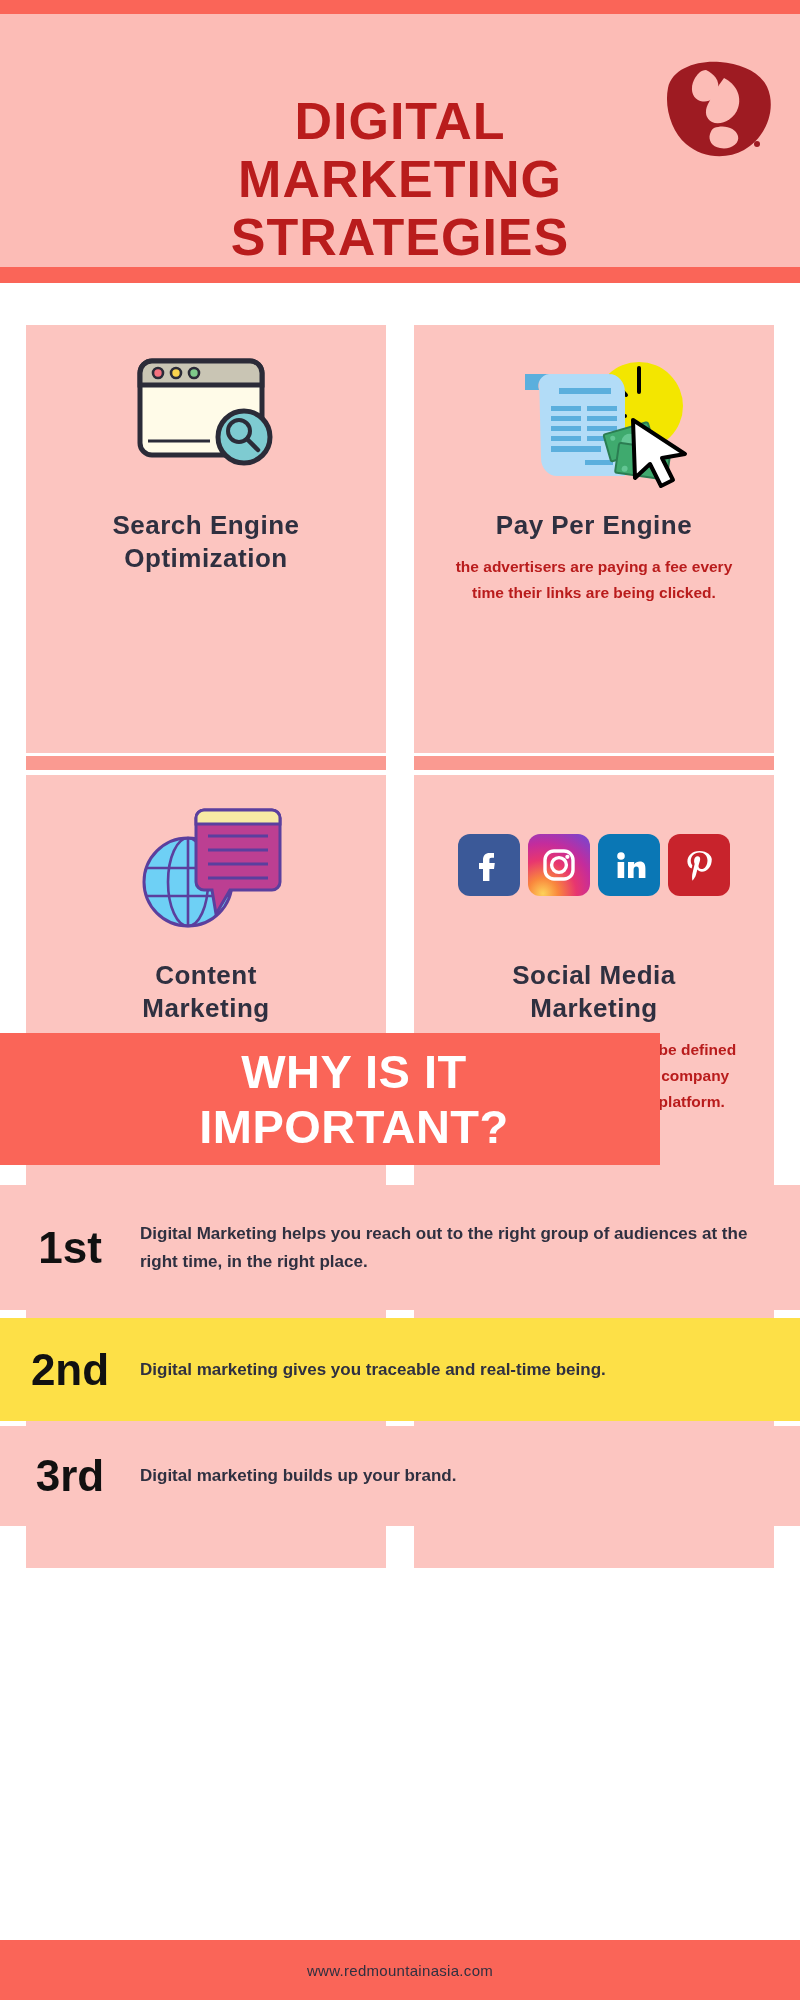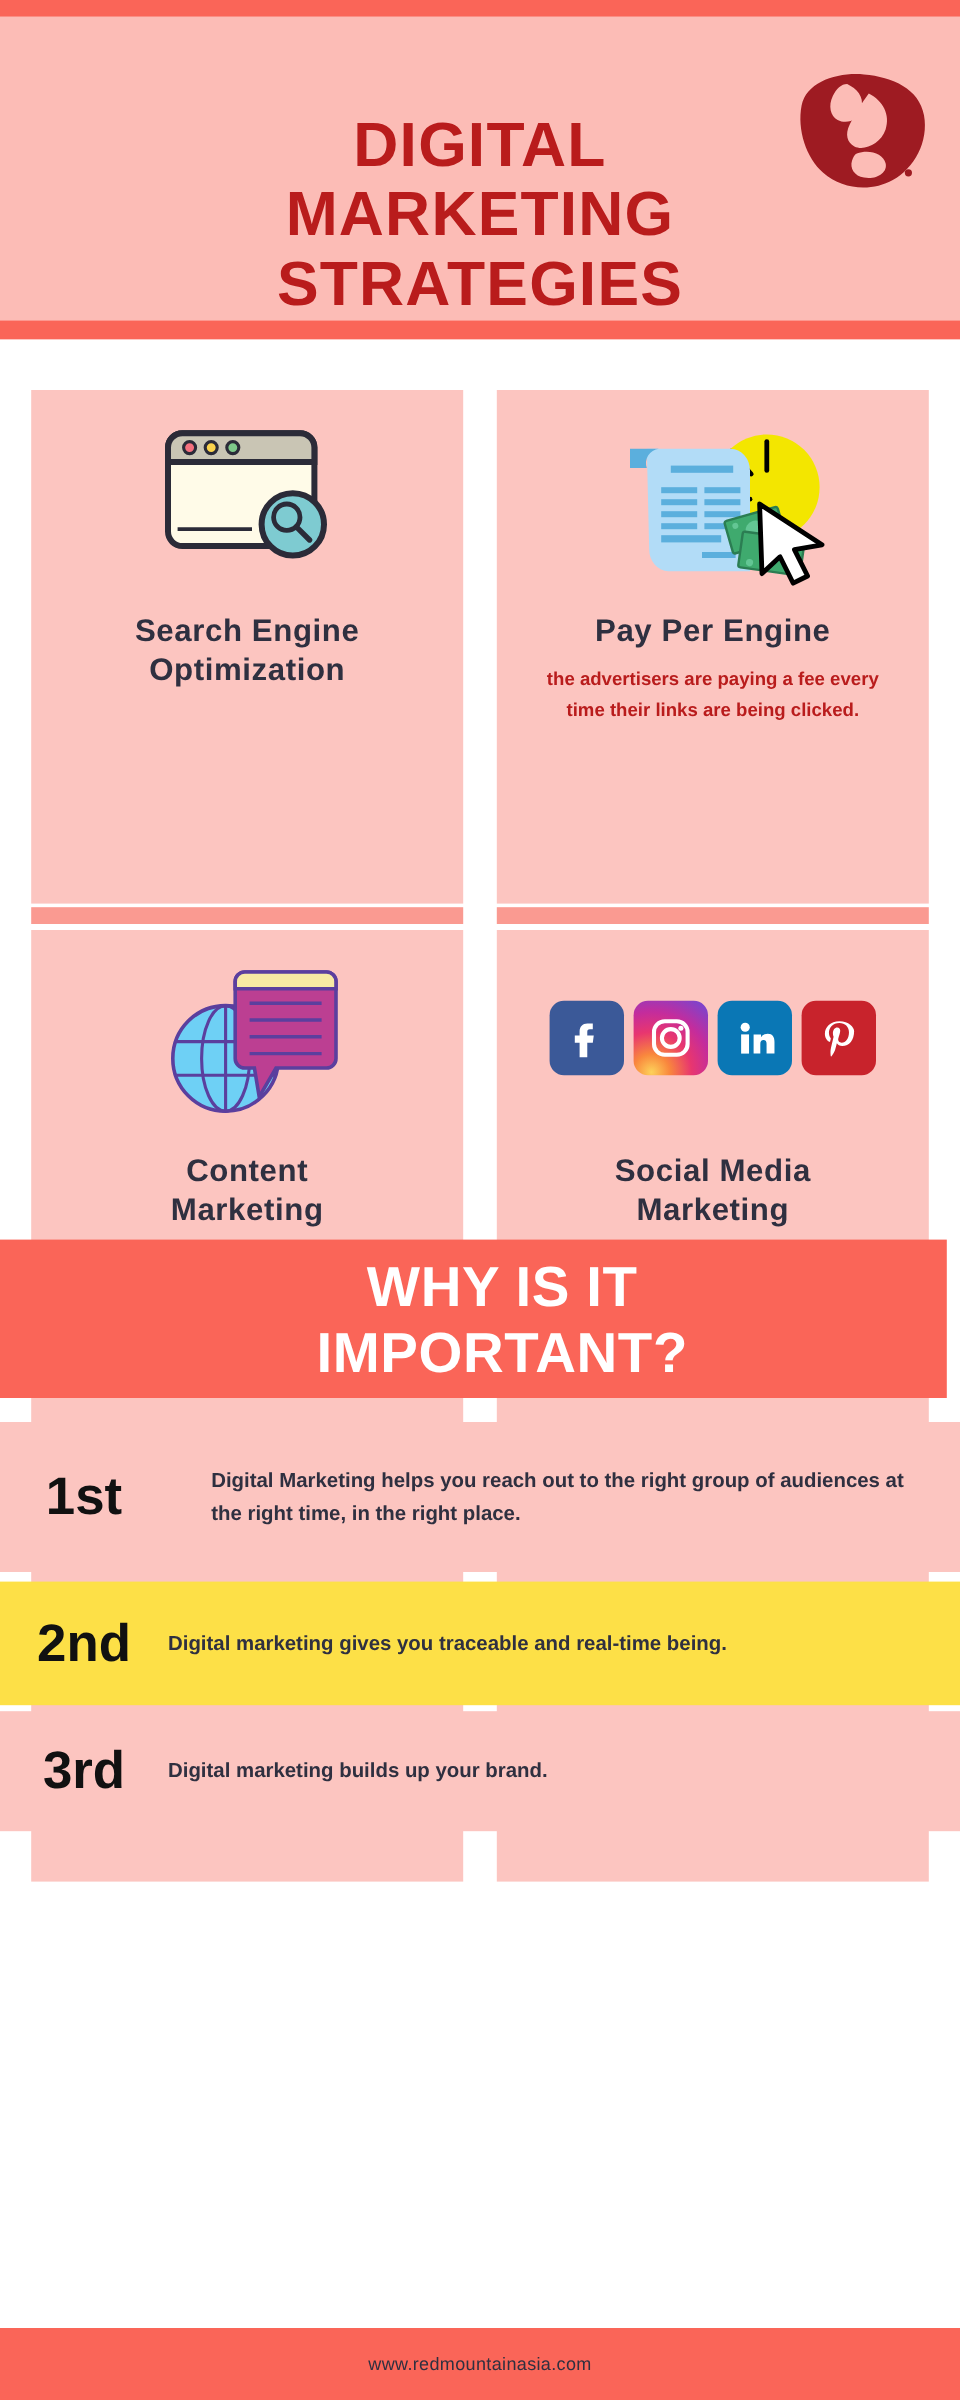--- a/index.html
+++ b/index.html
@@ -61,20 +61,21 @@
     width: 800px; height: 16px;
     background: #fa6558;
   }
 
   
   .grid {
     position: absolute;
     left: 0; top: 283px;
     width: 800px; height: 750px;
     background: #ffffff;
+    border-radius: 19px;
   }
 
   .card {
     position: absolute;
     background: #fcc5c0;
     padding: 0;
   }
 
   .card-tl { left: 26px;  top: 42px;  width: 360px; height: 428px; }
   .card-tr { left: 414px; top: 42px;  width: 360px; height: 428px; }
@@ -141,21 +142,21 @@
     justify-content: center;
     color: #fff;
     font-family: "Liberation Sans", sans-serif;
     font-weight: bold;
   }
 
   
   .why-banner {
     position: absolute;
     left: 0; top: 1033px;
-    width: 789px; height: 132px;
+    width: 660px; height: 132px;
     background: #fa6558;
     display: flex;
     align-items: center;
     justify-content: center;
     padding-left: 48px;
   }
   .why-title {
     text-align: center;
     color: #ffffff;
     font-family: "Liberation Sans", sans-serif;
@@ -167,21 +168,21 @@
   .why-title .ln { display: block; }
 
   
   .reason {
     position: absolute;
     left: 0;
     width: 800px;
     display: flex;
     align-items: center;
   }
-  .reason-0 { top: 1185px; height: 125px; background: #fcc5c0; gap: 36px; }
+  .reason-0 { top: 1185px; height: 125px; background: #fcc5c0; }
   .reason-1 { top: 1318px; height: 103px; background: #fde047; }
   .reason-2 { top: 1426px; height: 100px; background: #fcc5c0; }
 
   .reason-rank {
     width: 140px;
     flex: none;
     text-align: center;
     color: #111111;
     font-family: "Liberation Sans", sans-serif;
     font-weight: bold;

